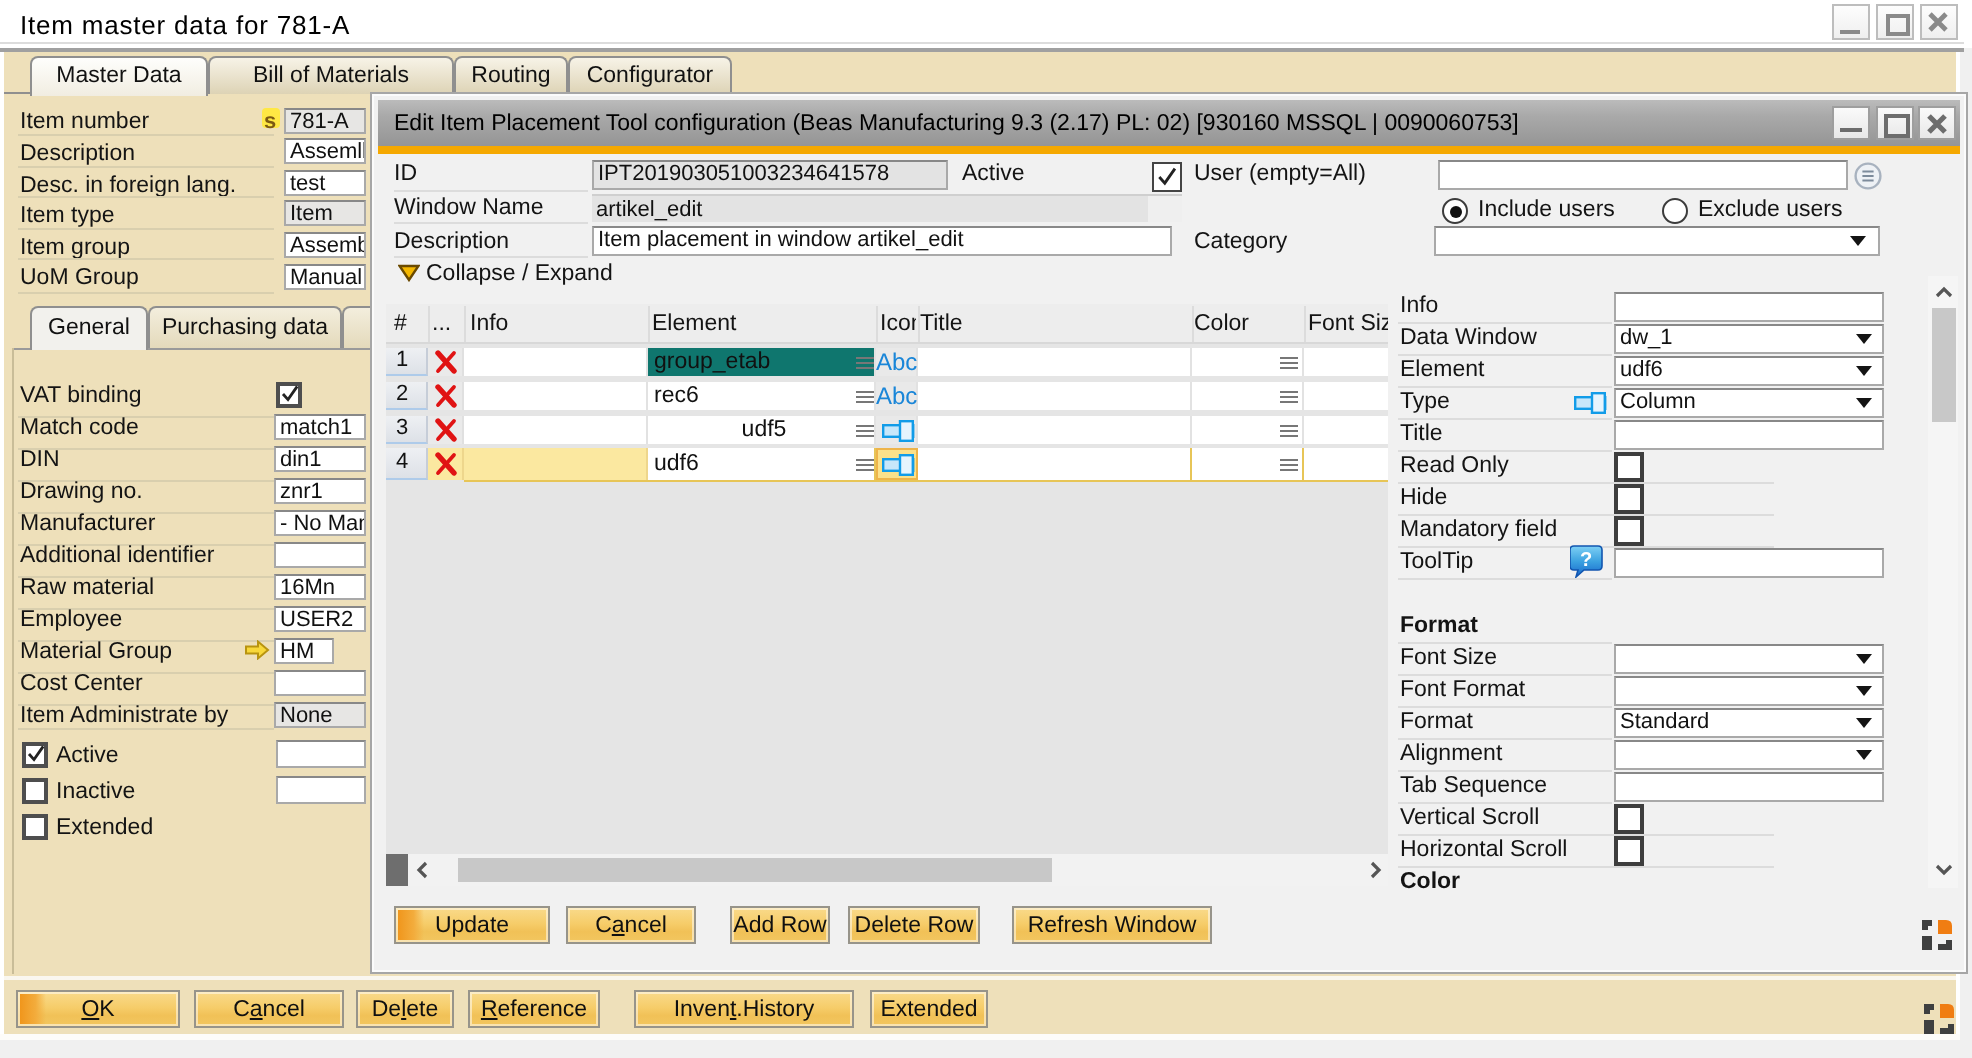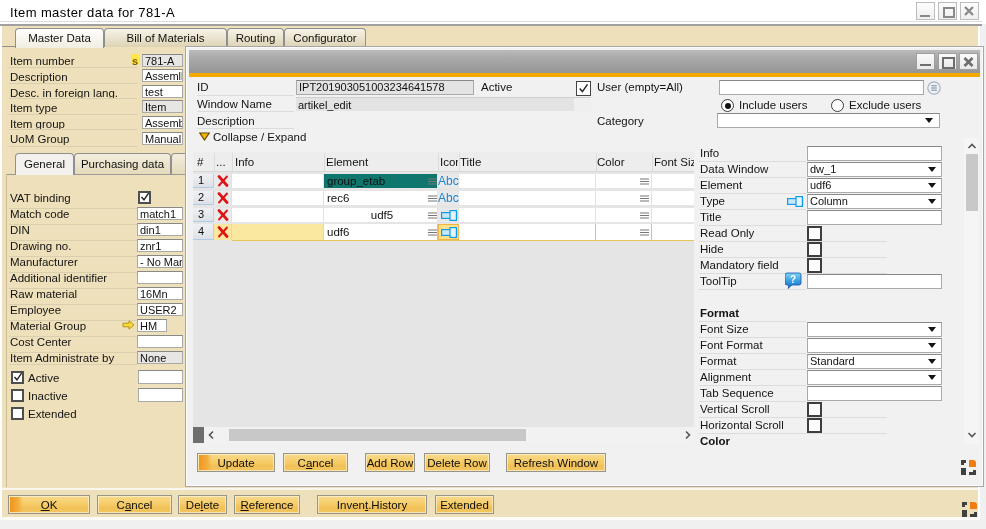--- a/index.html
+++ b/index.html
@@ -135,20 +135,21 @@
 
 <svg class="ab" style="left:961px;top:501px;" width="17" height="17" viewBox="0 0 17 17">
       <path d="M1 6 L1 1 L6 1 L6 4 L4 4 L4 6 Z" fill="#3f4040"></path>
       <path d="M9 1 L13 1 Q16 1 16 4 L16 8 L9 8 Z" fill="#f07d12"></path>
       <rect x="1" y="9" width="5" height="7" fill="#3f4040"></rect>
       <path d="M16 11 L16 16 L9 16 L9 13 L13 13 L13 11 Z" fill="#3f4040"></path>
     </svg>
 
 <div class="ab" style="left:185px;top:46px;width:799px;height:441px;background:#f1f1f1;border:1px solid #a6a6a6;box-sizing:border-box;box-shadow:inset 0 0 0 1px #fbfbfb;"></div>
 <div class="ab" style="left:189px;top:50px;width:791px;height:23px;background:linear-gradient(180deg,#bbbbbb 0%,#a9a9a9 35%,#959595 100%);"></div>
+<div class="lbl" style="left:197px;top:55px;color:#000;">Edit Item Placement Tool configuration (Beas Manufacturing 9.3 (2.17) PL: 02) [930160 MSSQL | 0090060753]</div>
 <div class="ab" style="left:189px;top:73px;width:791px;height:4px;background:#f5a800;"></div>
 <div class="dbtn" style="left:916px;top:53px;"></div>
 <div class="dbtn" style="left:937.5px;top:53px;"></div>
 <div class="dbtn" style="left:959px;top:53px;"></div>
 <div class="ab" style="left:920px;top:64px;width:11px;height:2px;background:#6d6d6d;"></div>
 <div class="ab" style="left:942px;top:57px;width:9px;height:8px;border:2px solid #6d6d6d;"></div>
 <svg class="ab" style="left:962px;top:56px;" width="13" height="12" viewBox="0 0 13 12">
       <path d="M2.5 2 L10.5 10 M10.5 2 L2.5 10" stroke="#6d6d6d" stroke-width="2.6"></path>
     </svg>
 
@@ -169,20 +170,21 @@
 <div class="lbl" style="left:197px;top:97px;">Window Name</div>
 <div class="ab" style="left:296px;top:97px;width:295px;height:14px;background:#e3e3e3;border-top:1px solid #cfcfcf;font-size:11px;line-height:14px;padding-left:2px;box-sizing:border-box;">artikel_edit</div>
 <div class="hrg" style="left:197px;top:111px;width:97px;"></div>
 <div class="ab" style="left:574px;top:98px;width:17px;height:13px;background:#efefef;"></div>
 <div class="ab" style="left:721px;top:99px;width:13px;height:13px;border-radius:50%;background:#fff;border:1px solid #3c3c3c;box-sizing:border-box;"></div>
 <div class="ab" style="left:724.5px;top:102.5px;width:6px;height:6px;border-radius:50%;background:#111;"></div>
 <div class="lbl" style="left:739px;top:98px;">Include users</div>
 <div class="ab" style="left:831px;top:99px;width:13px;height:13px;border-radius:50%;background:#fff;border:1px solid #3c3c3c;box-sizing:border-box;"></div>
 <div class="lbl" style="left:849px;top:98px;">Exclude users</div>
 <div class="lbl" style="left:197px;top:114px;">Description</div>
+<div class="fld" style="left:296px;top:113px;width:290px;height:15px;line-height:13px;">Item placement in window artikel_edit</div>
 <div class="hrg" style="left:197px;top:128px;width:97px;"></div>
 <div class="lbl" style="left:597px;top:114px;">Category</div>
 <div class="fld" style="left:717px;top:113px;width:223px;height:15px;"></div>
 <div class="dd" style="left:925px;top:118px;"></div>
 <svg class="ab" style="left:199px;top:132px;" width="11" height="9" viewBox="0 0 11 9">
       <path d="M0.8 1 L10.2 1 L5.5 8 Z" fill="#f5b800" stroke="#6b4a00" stroke-width="1.2"></path>
     </svg>
 <div class="lbl" style="left:213px;top:130px;">Collapse / Expand</div>
 
 <div class="ab" style="left:193px;top:152px;width:501px;height:291px;background:#e5e5e5;"></div>

